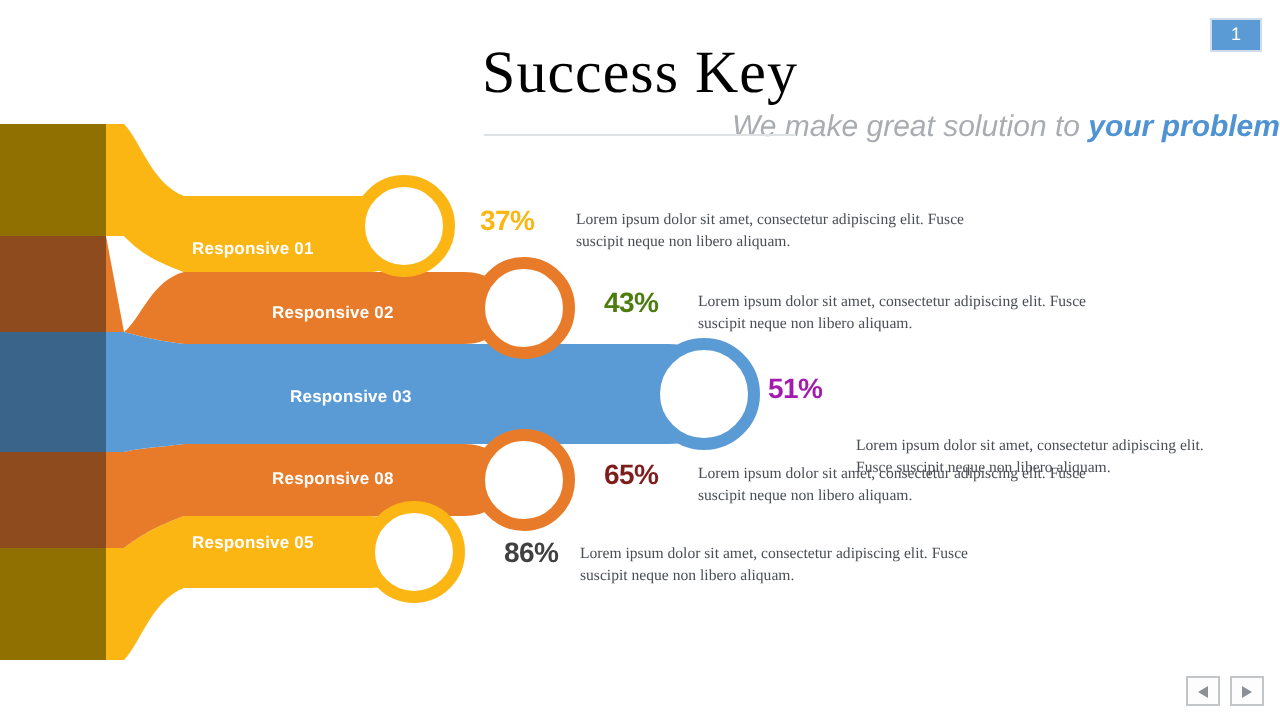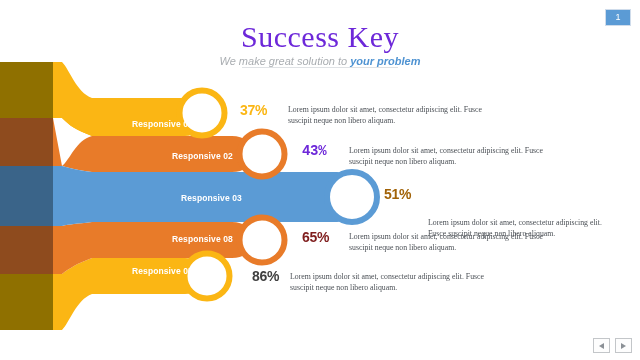--- a/index.html
+++ b/index.html
@@ -22,30 +22,30 @@
   
   .title {
     position: absolute;
     left: 0;
     top: 22px;
     width: 640px;
     text-align: center;
     font-family: "Liberation Serif", serif;
     font-size: 30px;
     letter-spacing: 0.5px;
-    color: #6d28d9;
+    color: #000000;
     line-height: 1;
   }
   .subtitle {
     position: absolute;
     left: 0;
     top: 56px;
     width: 640px;
-    text-align: center;
-    font-size: 11px;
+    text-align: right;
+    font-size: 15px;
     font-style: italic;
     color: #a9adb1;
     line-height: 1;
   }
   .subtitle .accent {
     color: #4f93d2;
     font-weight: bold;
   }
   .subrule {
     position: absolute;
@@ -82,21 +82,20 @@
   }
 
   
   .band-label {
     position: absolute;
     color: #ffffff;
     font-size: 8.5px;
     font-weight: bold;
     white-space: nowrap;
     letter-spacing: 0.1px;
-    margin-left: 36px;
   }
 
   
   .pct {
     position: absolute;
     font-size: 14px;
     font-weight: bold;
     white-space: nowrap;
     letter-spacing: -0.3px;
   }
@@ -181,22 +180,22 @@
     <circle cx="207" cy="276" r="22.5" fill="#ffffff" stroke="#fbb614" stroke-width="6"></circle>
   </svg>
 
   <div class="band-label" style="left:96px;  top:119px;">Responsive 01</div>
   <div class="band-label" style="left:136px; top:151px;">Responsive 02</div>
   <div class="band-label" style="left:145px; top:193px;text-align:right;">Responsive 03</div>
   <div class="band-label" style="left:136px; top:234px;">Responsive 08</div>
   <div class="band-label" style="left:96px;  top:266px;">Responsive 05</div>
 
   <div class="pct" style="left:240px; top:102px; color:#fbb614;">37%</div>
-  <div class="pct" style="left:302px; top:143px; color:#6d28d9;font-family:Liberation Mono, monospace;">43%</div>
-  <div class="pct" style="left:384px; top:186px; color:#a16207;text-align:center;">51%</div>
+  <div class="pct" style="left:302px; top:143px; color:#4d7c0f;">43%</div>
+  <div class="pct" style="left:384px; top:186px; color:#a21caf;text-align:center;">51%</div>
   <div class="pct" style="left:302px; top:229px; color:#7f1d1d;">65%</div>
   <div class="pct" style="left:252px; top:268px; color:#404040;">86%</div>
 
   <div class="body" style="left:288px; top:104px; width:262px;">Lorem ipsum dolor sit amet, consectetur adipiscing elit. Fusce
 suscipit neque non libero aliquam.</div>
   <div class="body" style="left:349px; top:145px; width:262px;">Lorem ipsum dolor sit amet, consectetur adipiscing elit. Fusce
 suscipit neque non libero aliquam.</div>
   <div class="body" style="left:428px; top:189px; width:208px;margin-top:28px;">Lorem ipsum dolor sit amet, consectetur adipiscing elit.
 Fusce suscipit neque non libero aliquam.</div>
   <div class="body" style="left:349px; top:231px; width:262px;">Lorem ipsum dolor sit amet, consectetur adipiscing elit. Fusce

